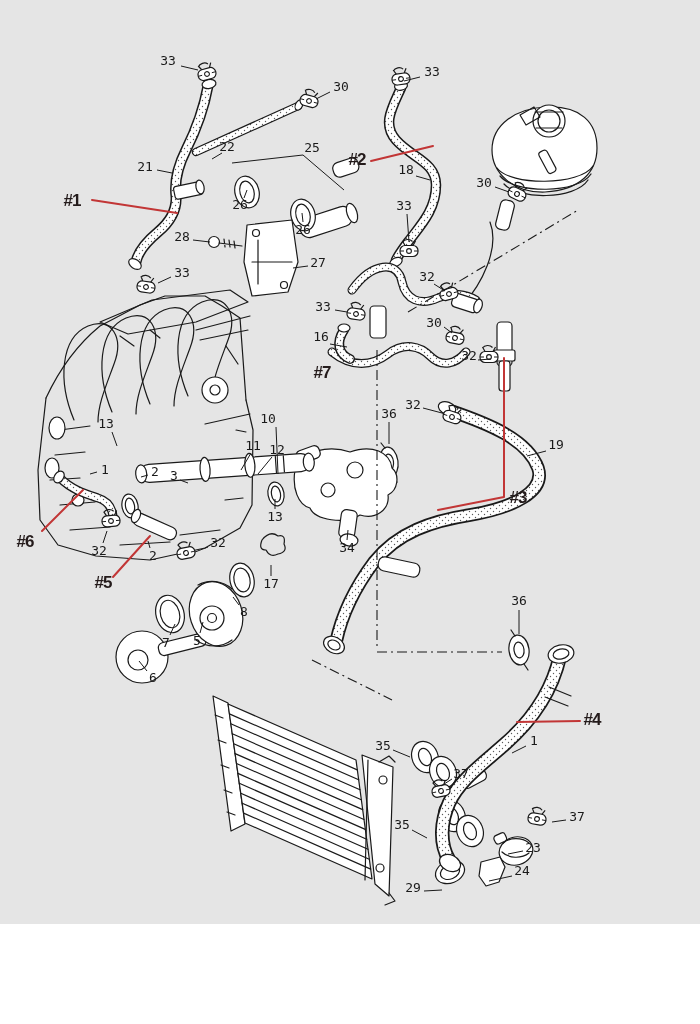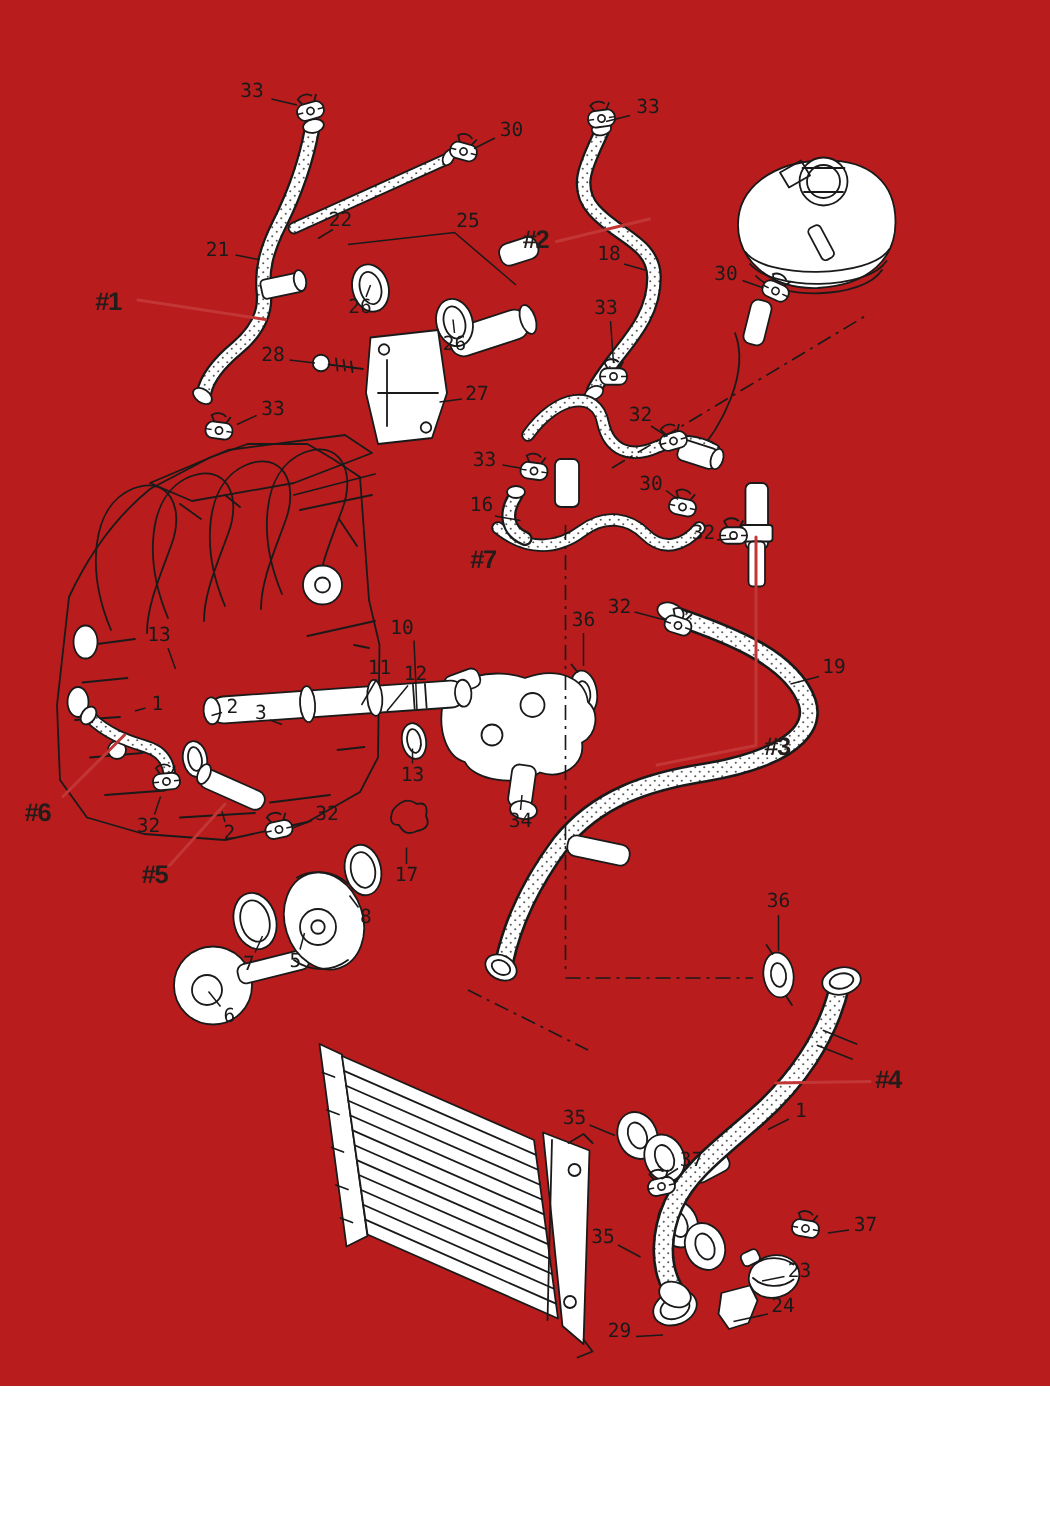--- a/index.html
+++ b/index.html
@@ -1,16 +1,16 @@
 <!DOCTYPE html>
 <html><head>
 <meta charset="utf-8">
 <style>
   html,body{margin:0;padding:0;background:#fff;}
-  #canvas{position:relative;width:700px;height:924px;background:#b91c1c;overflow:hidden;
+  #canvas{position:relative;width:700px;height:924px;background:#e5e5e5;overflow:hidden;
           font-family:"DejaVu Sans",sans-serif;}
   #art,#overlay{position:absolute;left:0;top:0;}
   #art path,#art line,#art polyline,#art rect,#art circle,#art ellipse,#art polygon{vector-effect:non-scaling-stroke;}
   .ln{stroke:#1a1a1a;stroke-width:1.2;fill:none;stroke-linejoin:round;stroke-linecap:round;}
   .fw{stroke:#1a1a1a;stroke-width:1.2;fill:#ffffff;stroke-linejoin:round;}
   .hoseO{fill:none;stroke:#1a1a1a;stroke-linecap:round;}
   .hoseI{fill:none;stroke:url(#dots);stroke-linecap:round;}
   .dashdot{stroke:#1a1a1a;stroke-width:1.1;fill:none;stroke-dasharray:10 4 2 4;}
   .plabel{font:13px "DejaVu Sans Mono","Liberation Mono",monospace;fill:#1a1a1a;
           text-anchor:middle;dominant-baseline:middle;}

